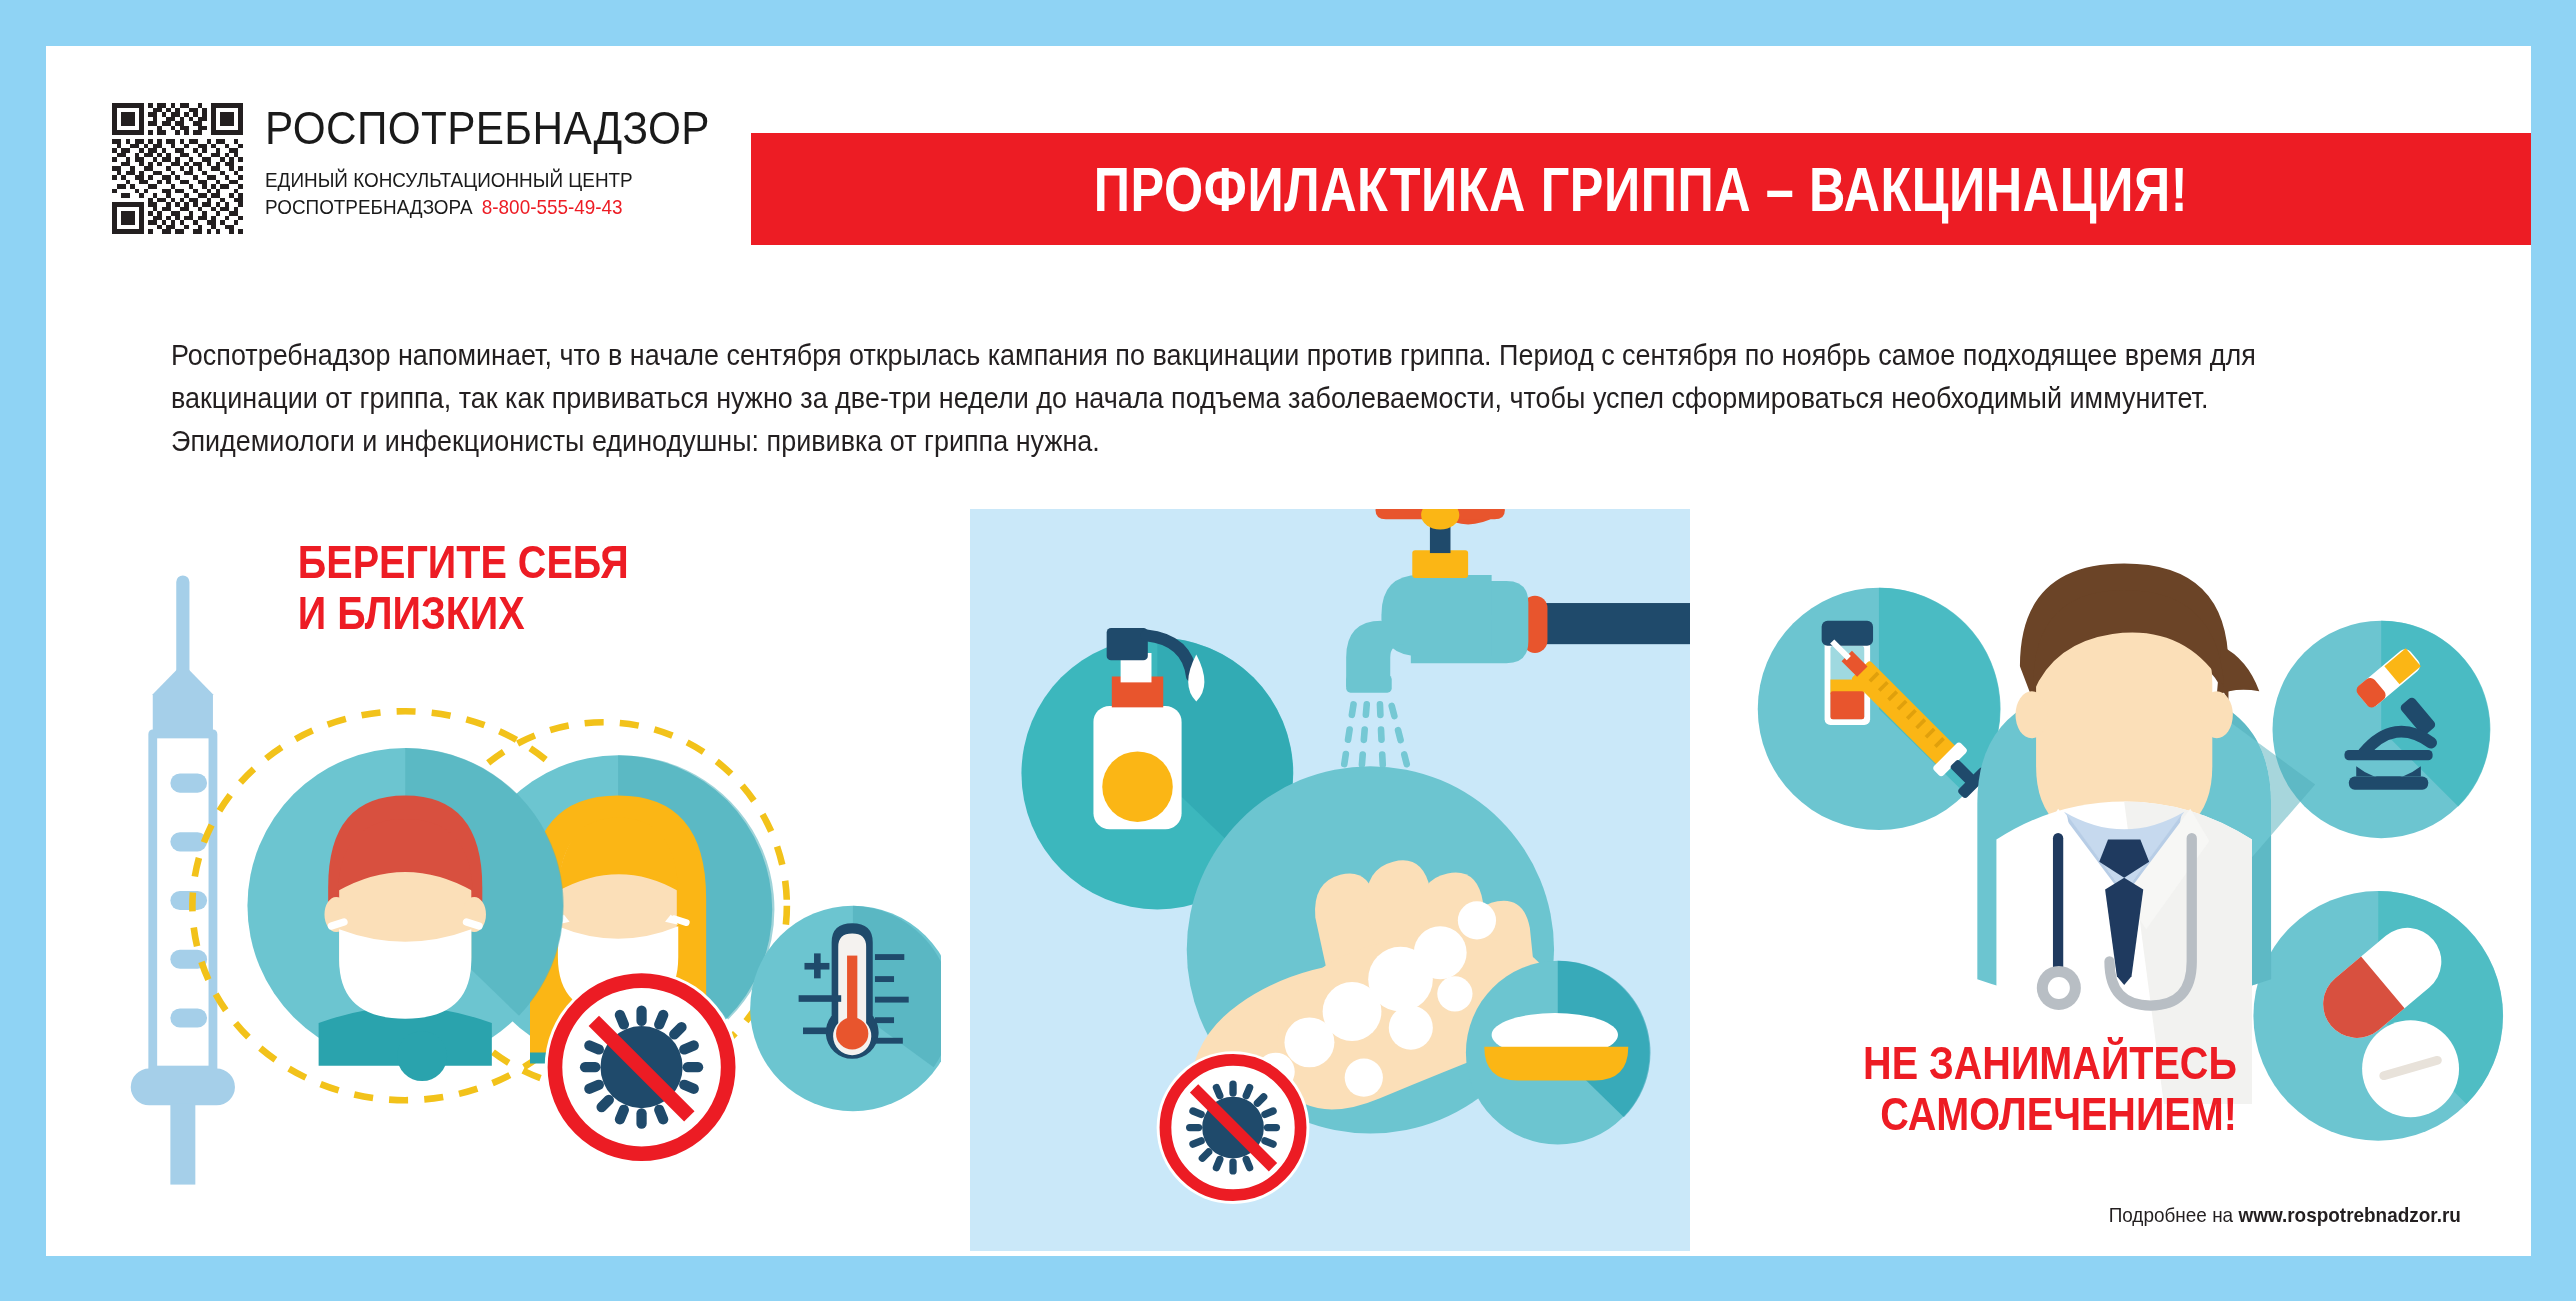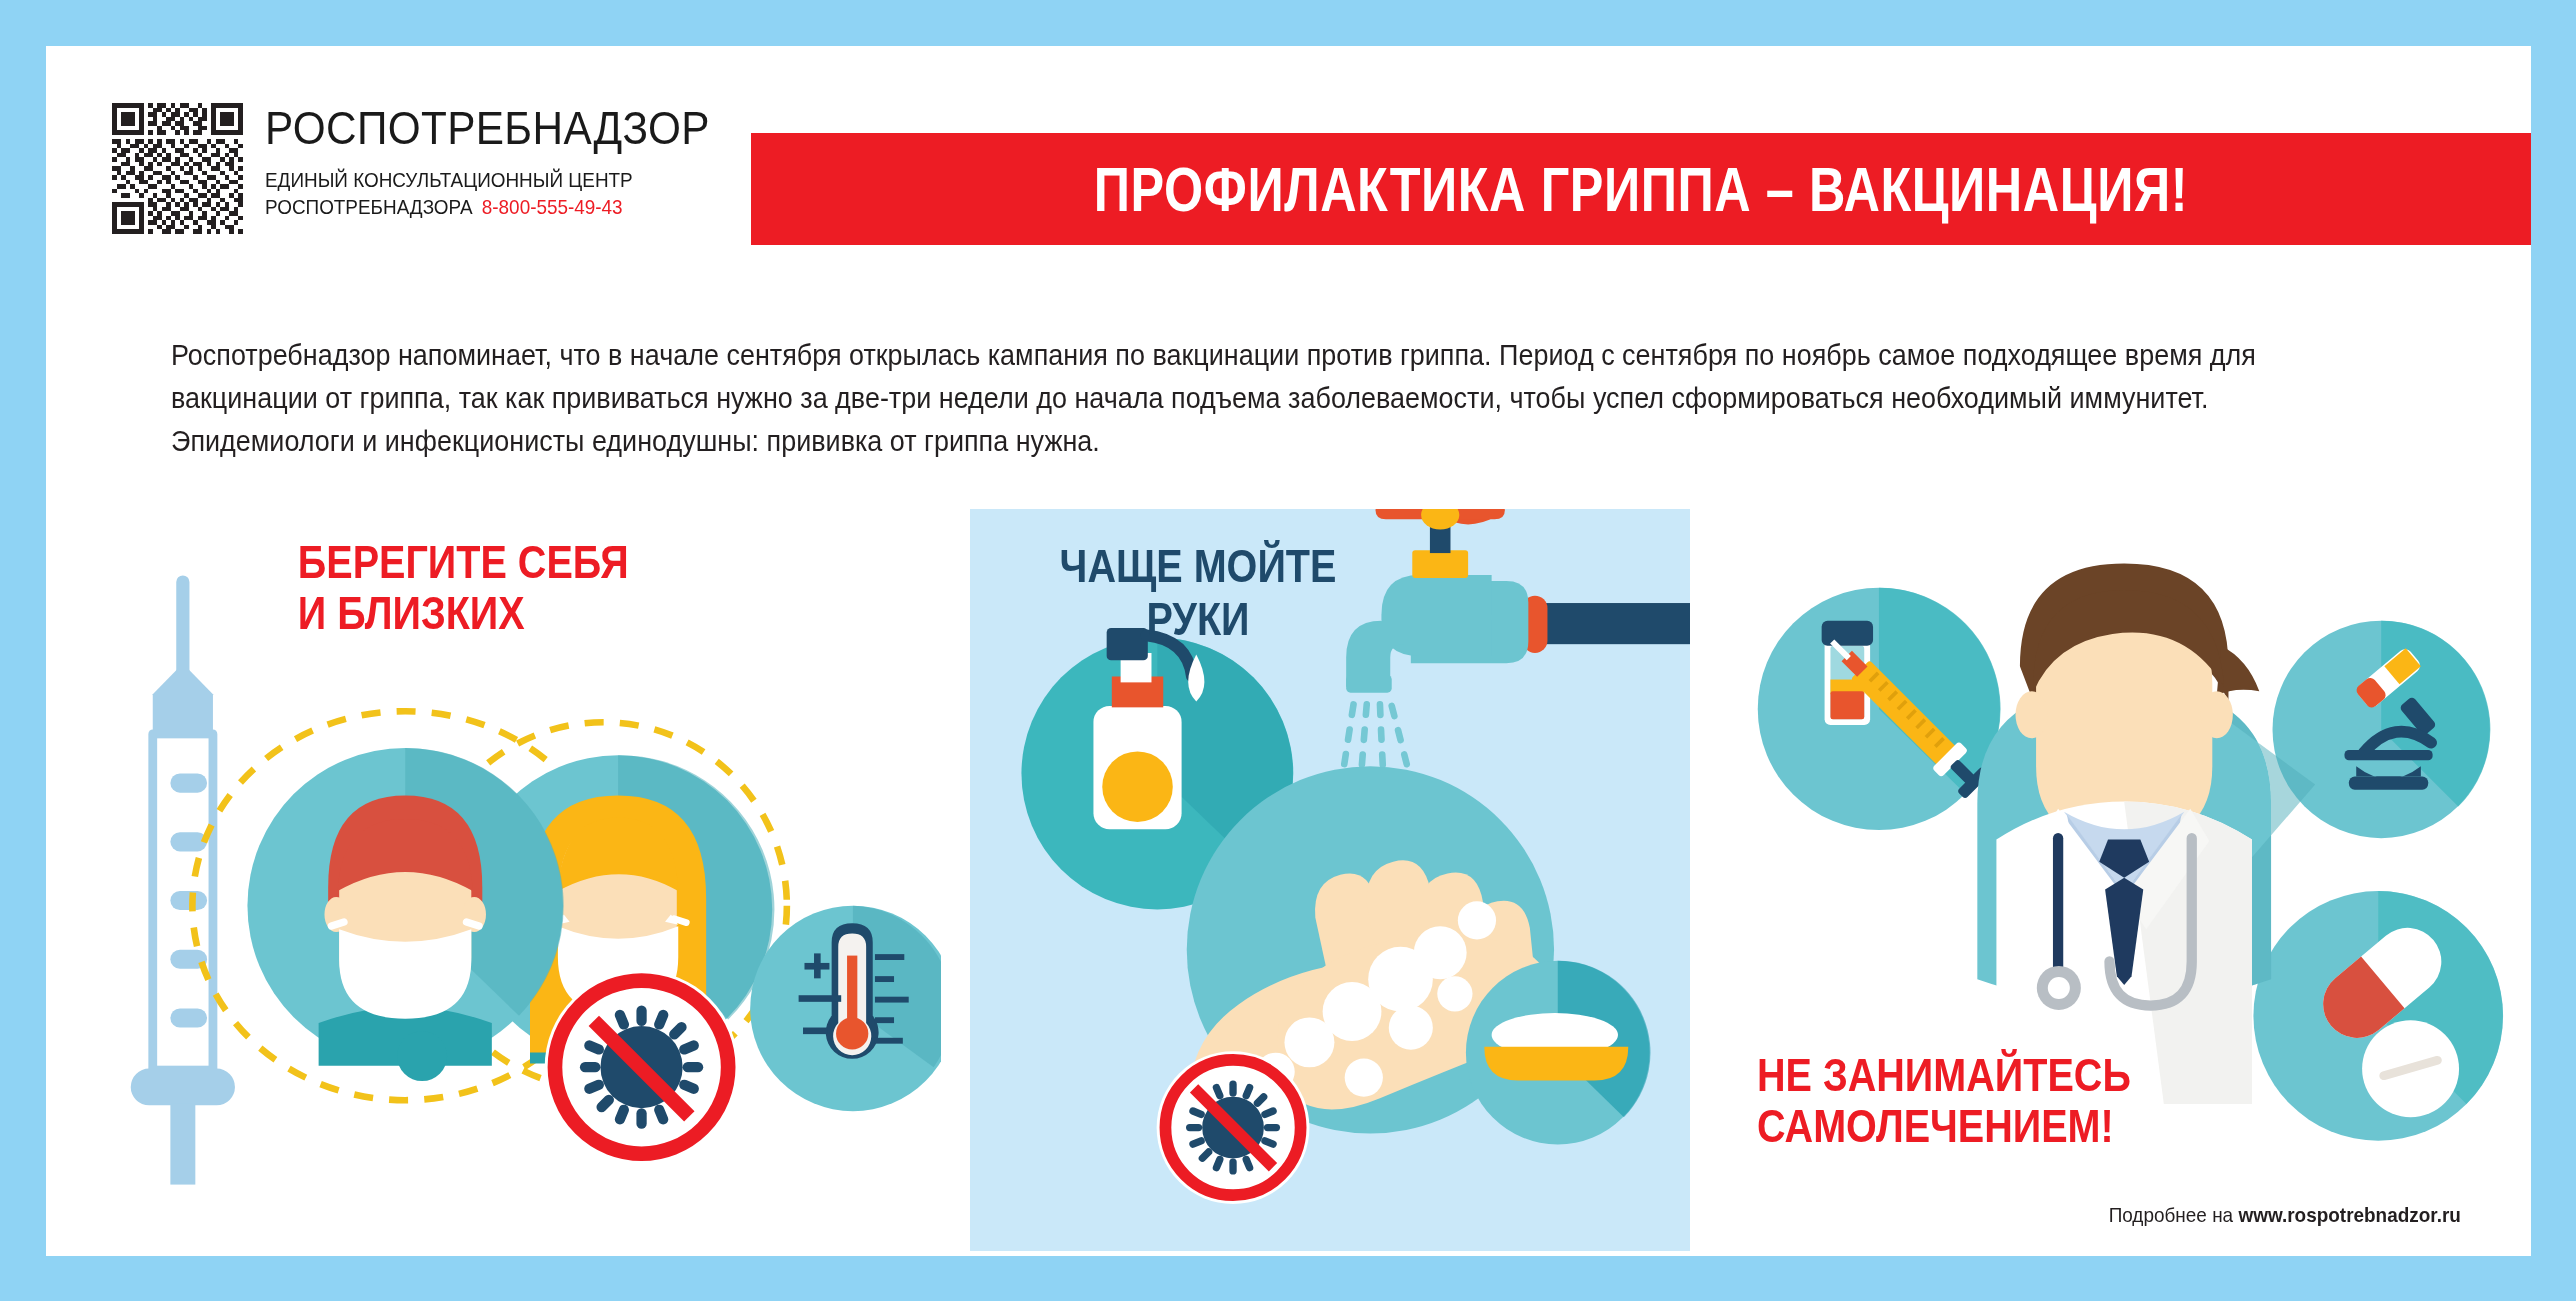--- a/index.html
+++ b/index.html
@@ -71,21 +71,21 @@
     font-family:"Liberation Sans", sans-serif;
   }
   .p1-title{position:absolute;left:147px;top:28px;text-align:left;width:455px;}
   .p1-title .hd-red{transform-origin:center center;}
   .p1-footer{position:absolute;left:117px;top:661px;width:514px;text-align:center;}
   .p1-footer .hd-red{transform-origin:center center;}
 
   .p2-title{position:absolute;left:37px;top:31px;width:382px;text-align:center;}
   .p2-title .hd-navy{transform-origin:center center;}
 
-  .p3-footer{position:absolute;left:22px;top:541px;width:558px;}
+  .p3-footer{position:absolute;left:22px;top:529px;width:558px;text-align:right;}
   .p3-footer .hd-red{transform-origin:left center;}
 
   .footer-note{
     position:absolute;right:70px;bottom:29px;
     font-size:20.6px;color:#231f20;
     transform:scaleX(0.92);transform-origin:right center;white-space:nowrap;
   }
   .footer-note b{font-weight:700;}
 
   svg{display:block;}
@@ -565,24 +565,20 @@
             <rect x="400" y="837" width="22" height="10" rx="5" transform="rotate(22.5 358 842)"></rect>
             <rect x="353" y="778" width="10" height="22" rx="5" transform="rotate(67.5 358 842)"></rect>
             <rect x="353" y="884" width="10" height="22" rx="5" transform="rotate(67.5 358 842)"></rect>
             <rect x="294" y="837" width="22" height="10" rx="5" transform="rotate(67.5 358 842)"></rect>
             <rect x="400" y="837" width="22" height="10" rx="5" transform="rotate(67.5 358 842)"></rect>
           </g>
           <rect x="282" y="834" width="152" height="16" fill="#ec1c24" transform="rotate(45 358 843)"></rect>
         </g>
       </svg>
 
-      <div class="p2-title">
-        <div class="hd-navy">ЧАЩЕ МОЙТЕ</div>
-        <div class="hd-navy">РУКИ</div>
-      </div>
     </div>
 
     <div class="panel panel-3">
 
       <svg class="art" width="796" height="742" viewBox="0 0 1084 1010">
 
         <g>
           <circle cx="196" cy="272" r="165" fill="#6cc5d0"></circle>
           <path d="M196 107 A165 165 0 0 1 314 388 L196 272 Z" fill="#3cb7bd" opacity="0.7"></path>
 

